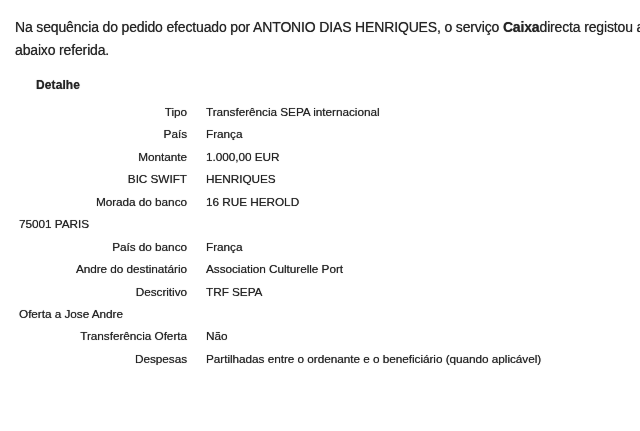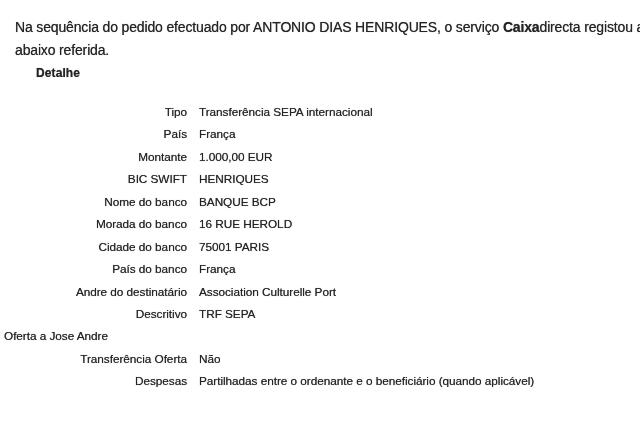--- a/index.html
+++ b/index.html
@@ -19,46 +19,45 @@
     top: 16px;
     font-size: 14px;
     letter-spacing: -0.15px;
     line-height: 22.5px;
     white-space: nowrap;
   }
   .intro b { font-weight: bold; }
   .section-title {
     position: absolute;
     left: 36px;
-    top: 66px;
+    top: 78px;
     font-size: 12px;
     font-weight: bold;
     letter-spacing: 0.1px;
   }
   .detail-table {
     position: absolute;
     left: 0;
     top: 101px;
     width: 640px;
   }
   .detail-row {
     display: flex;
     height: 22.45px;
     line-height: 22.45px;
     font-size: 11.8px;
     letter-spacing: -0.05px;
-    gap: 8px;
   }
   .detail-label {
     width: 187px;
     text-align: right;
     white-space: nowrap;
   }
   .detail-value {
-    margin-left: 4px;
+    margin-left: 19px;
     flex: 1;
     white-space: nowrap;
   }
 </style>
 </head>
 <body>
 
 <div class="intro">
     <div><span>Na sequência do pedido efectuado por ANTONIO DIAS HENRIQUES, o serviço </span><b>Caixa</b><span>directa</span><span> registou a operação</span></div>
     <div>abaixo referida.</div>
@@ -83,32 +82,27 @@
     <div class="detail-row">
       <div class="detail-label">Montante</div>
       <div class="detail-value">1.000,00 EUR</div>
     </div>
 
     <div class="detail-row">
       <div class="detail-label">BIC SWIFT</div>
       <div class="detail-value">HENRIQUES</div>
     </div>
 
-    <div class="detail-row">
-      <div class="detail-label">Nome do banco</div>
-      <div class="detail-value">BANQUE BCP</div>
-    </div>
 
     <div class="detail-row">
       <div class="detail-label">Morada do banco</div>
       <div class="detail-value">16 RUE HEROLD</div>
     </div>
 
     <div class="detail-row">
-      <div class="detail-label">Cidade do banco</div>
       <div class="detail-value">75001 PARIS</div>
     </div>
 
     <div class="detail-row">
       <div class="detail-label">País do banco</div>
       <div class="detail-value">França</div>
     </div>
 
     <div class="detail-row">
       <div class="detail-label">Andre do destinatário</div>

